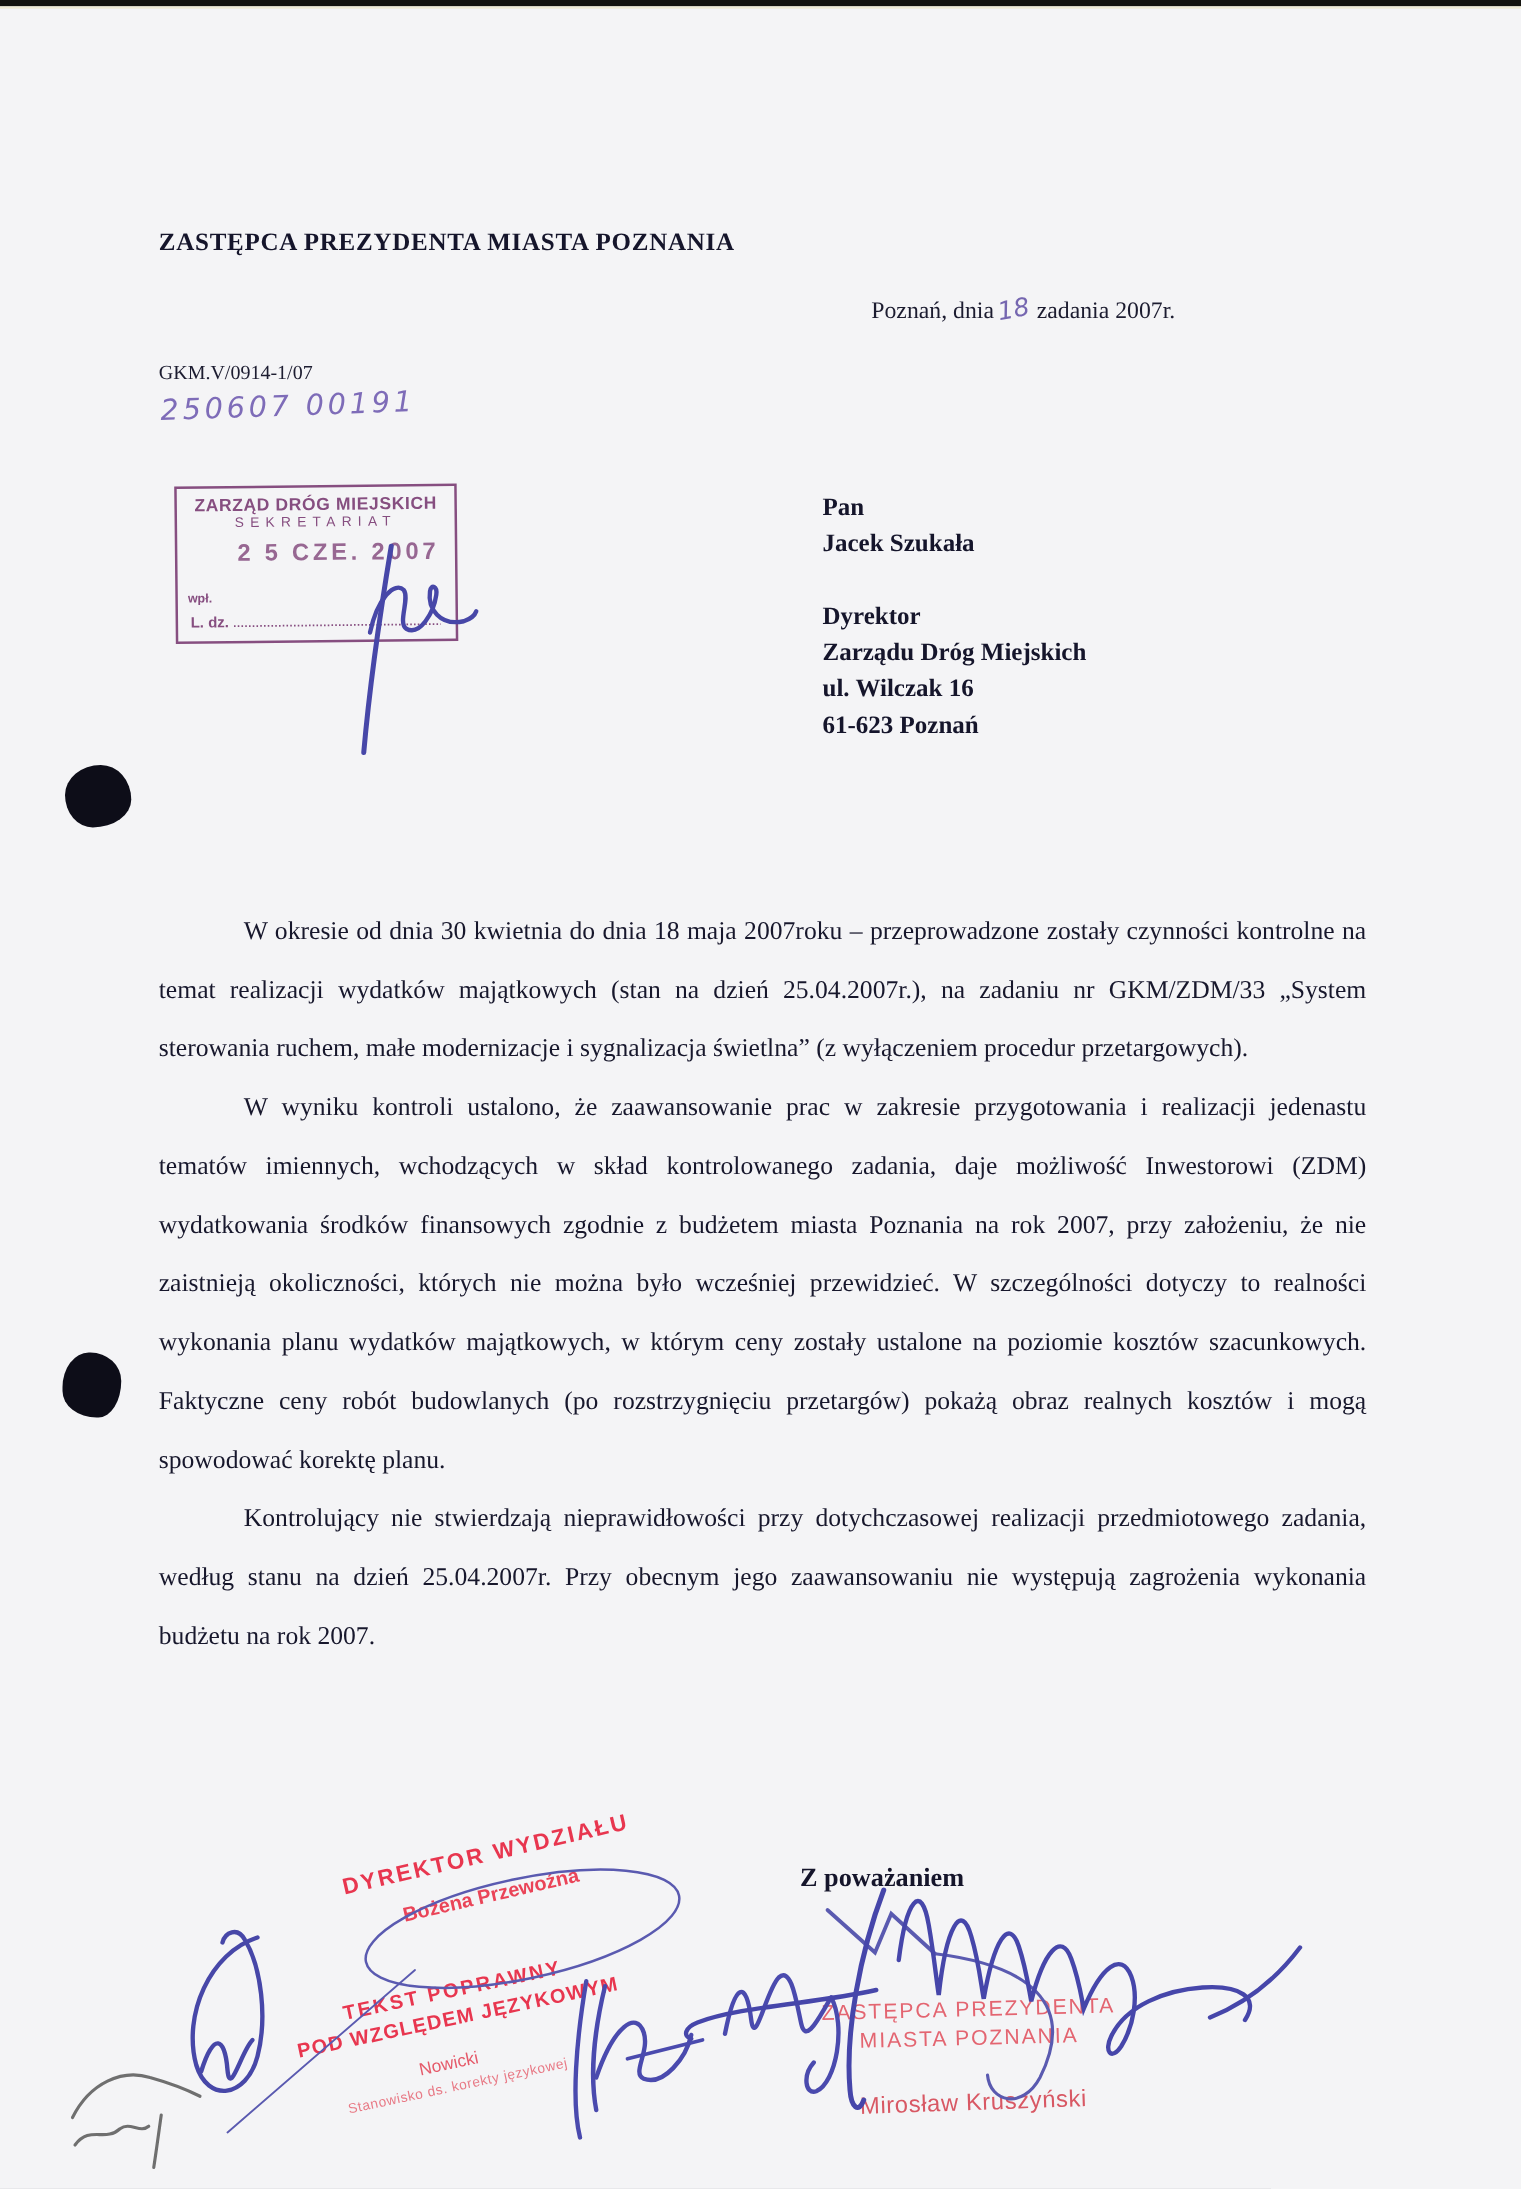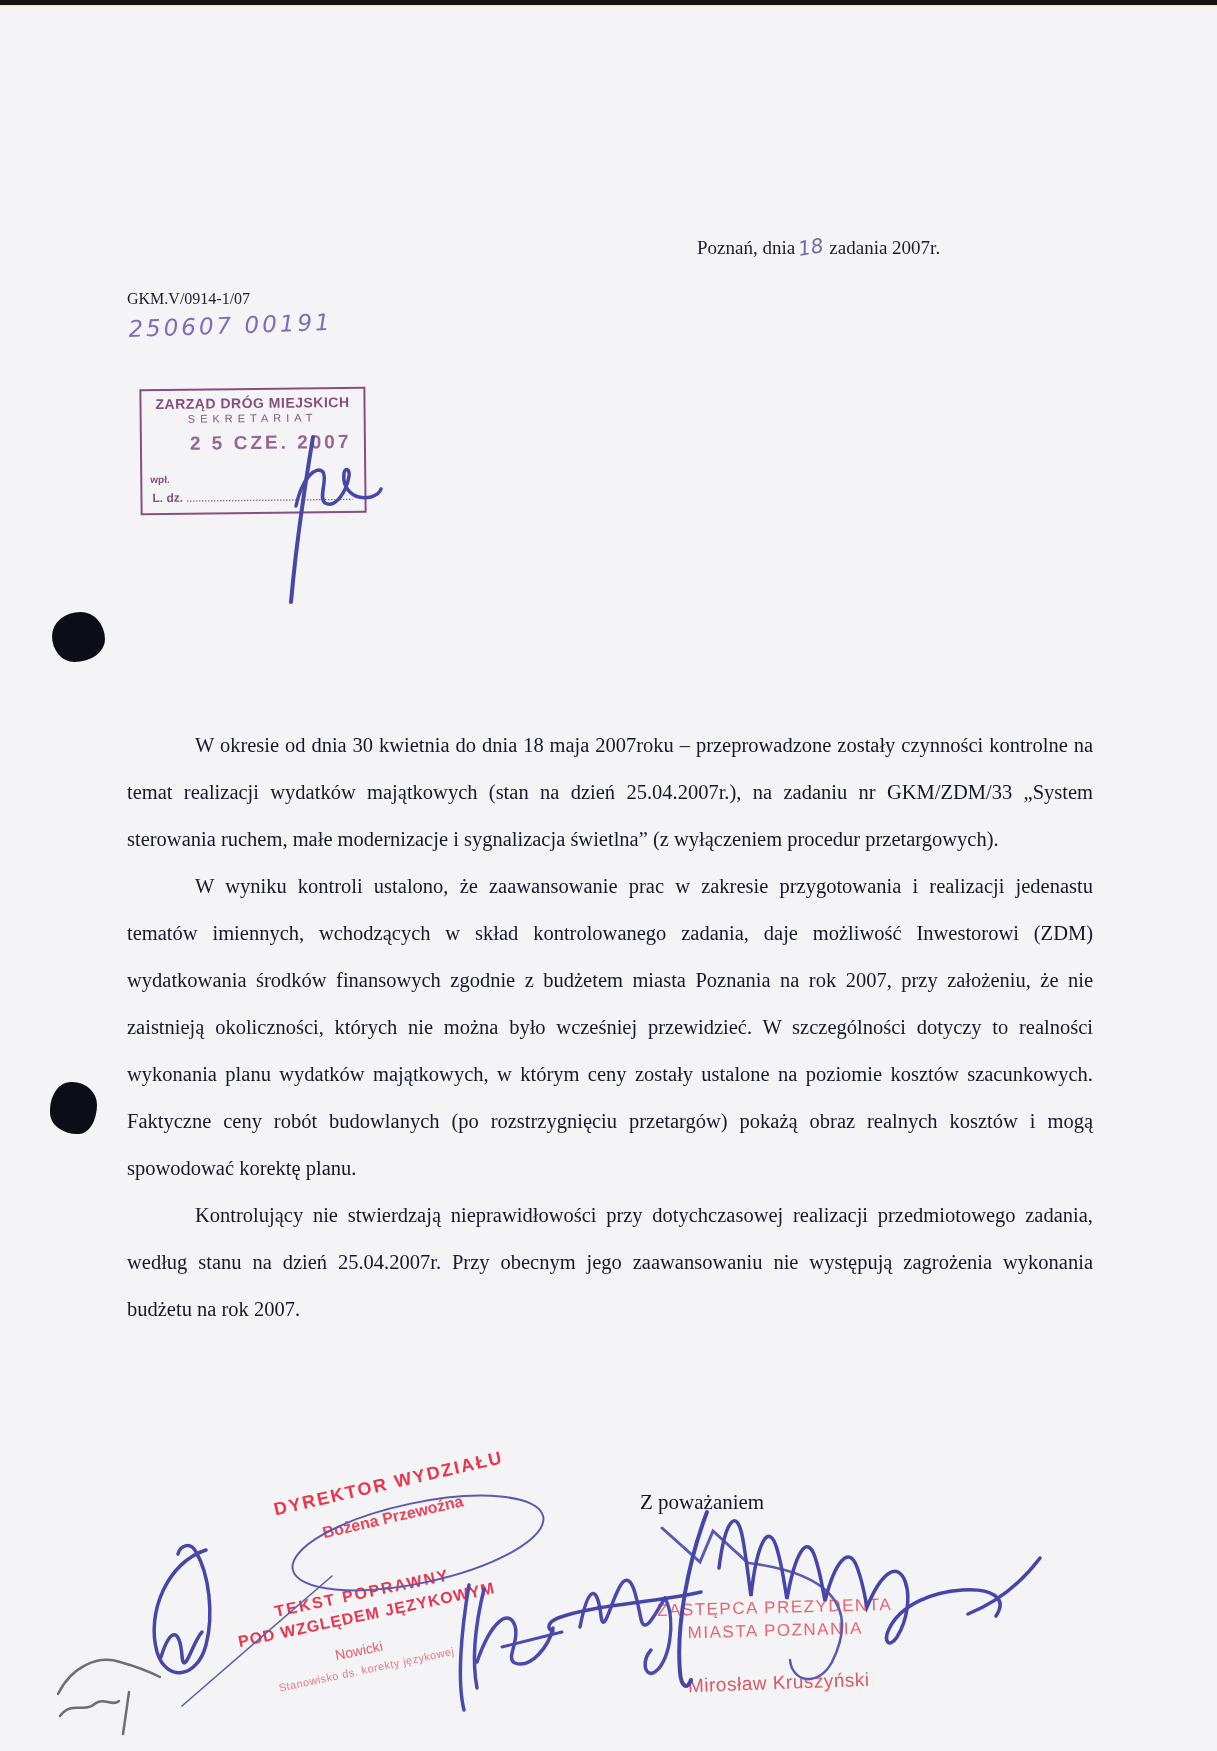--- a/index.html
+++ b/index.html
@@ -33,21 +33,21 @@
   .recipient .gap{margin-top:29px;}
 
   .hole{position:absolute;background:#0d0d18;}
   .hole1{left:52px;top:612px;width:53px;height:50px;border-radius:54% 46% 58% 42% / 48% 55% 45% 52%;}
   .hole2{left:50px;top:1082px;width:47px;height:52px;border-radius:46% 54% 40% 60% / 55% 45% 58% 42%;}
 
   .body-text{position:absolute;left:127px;top:722px;width:966px;font-size:20.5px;line-height:47px;
         text-align:justify;color:#17172c;font-family:Liberation Serif, serif;}
   .body-text p{margin:0;text-indent:68px;}
 
-  .closing{position:absolute;left:640px;top:1490px;font-size:21px;font-weight:normal;color:#15152b;}
+  .closing{position:absolute;left:640px;top:1490px;font-size:21px;font-weight:bold;color:#15152b;}
 
   
   .stamp-red{position:absolute;font-family:"Liberation Sans",sans-serif;color:#e8364f;white-space:nowrap;}
   .stamp-director{left:272px;top:1500px;transform:rotate(-13deg);transform-origin:left top;}
   .stamp-director .l1{font-size:18px;font-weight:bold;letter-spacing:2px;}
   .stamp-director .l2{font-size:16px;font-weight:bold;margin:14px 0 0 42px;color:#ea4458;}
   .stamp-correct{left:232px;top:1612px;transform:rotate(-12deg);transform-origin:left top;}
   .stamp-correct .l1{font-size:16px;font-weight:bold;letter-spacing:2px;margin-left:42px;}
   .stamp-correct .l2{font-size:16px;font-weight:bold;letter-spacing:1px;margin-top:4px;}
   .stamp-correct .l3{font-size:14px;margin:16px 0 0 92px;color:#e55a6a;}
@@ -61,40 +61,49 @@
 
   .ink{position:absolute;left:0;top:0;pointer-events:none;}
 </style>
 </head>
 <body>
 
 <div class="page">
   <div class="scan-edge-top"></div>
   <div class="scan-edge-glow"></div>
 
+  <div class="header-title">ZASTĘPCA PREZYDENTA MIASTA POZNANIA</div>
 
   <div class="dateline">
     <span>Poznań, dnia</span><span class="hand-day">18</span>
     <span>zadania 2007r.</span>
   </div>
 
   <div class="ref-number">GKM.V/0914-1/07</div>
   <div class="hand-number">250607 00191</div>
 
   <div class="stamp-box">
     <div class="stamp-l1">ZARZĄD DRÓG MIEJSKICH</div>
     <div class="stamp-l2">SEKRETARIAT</div>
     <div class="stamp-mid">wpł.</div>
     <div class="stamp-date">2 5 CZE. 2007</div>
     <div class="stamp-ldz">
       <span>L. dz.</span>
       <span class="stamp-dots">........................................................</span>
     </div>
   </div>
 
+  <div class="recipient">
+    <div>Pan</div>
+    <div>Jacek Szukała</div>
+    <div class="gap">Dyrektor</div>
+    <div>Zarządu Dróg Miejskich</div>
+    <div>ul. Wilczak 16</div>
+    <div>61-623 Poznań</div>
+  </div>
 
   <div class="hole hole1"></div>
   <div class="hole hole2"></div>
 
   <div class="body-text">
     <p>W okresie od dnia 30 kwietnia  do dnia 18 maja 2007roku – przeprowadzone zostały czynności kontrolne na temat realizacji wydatków majątkowych (stan na dzień 25.04.2007r.), na zadaniu nr GKM/ZDM/33 „System sterowania ruchem, małe modernizacje i sygnalizacja świetlna” (z wyłączeniem procedur przetargowych).</p>
     <p>W wyniku kontroli ustalono, że zaawansowanie prac w zakresie przygotowania i realizacji jedenastu tematów imiennych, wchodzących w skład kontrolowanego zadania, daje możliwość Inwestorowi (ZDM) wydatkowania środków finansowych zgodnie z  budżetem miasta Poznania na rok 2007, przy założeniu, że nie zaistnieją okoliczności, których nie można było wcześniej przewidzieć. W szczególności dotyczy to realności wykonania planu wydatków majątkowych, w którym ceny zostały ustalone na poziomie kosztów szacunkowych. Faktyczne ceny robót budowlanych (po rozstrzygnięciu przetargów) pokażą obraz realnych kosztów i mogą spowodować korektę planu.</p>
     <p>Kontrolujący nie stwierdzają nieprawidłowości przy dotychczasowej realizacji przedmiotowego zadania, według stanu na dzień 25.04.2007r. Przy obecnym jego zaawansowaniu nie występują zagrożenia wykonania budżetu na rok 2007.</p>
   </div>
 

